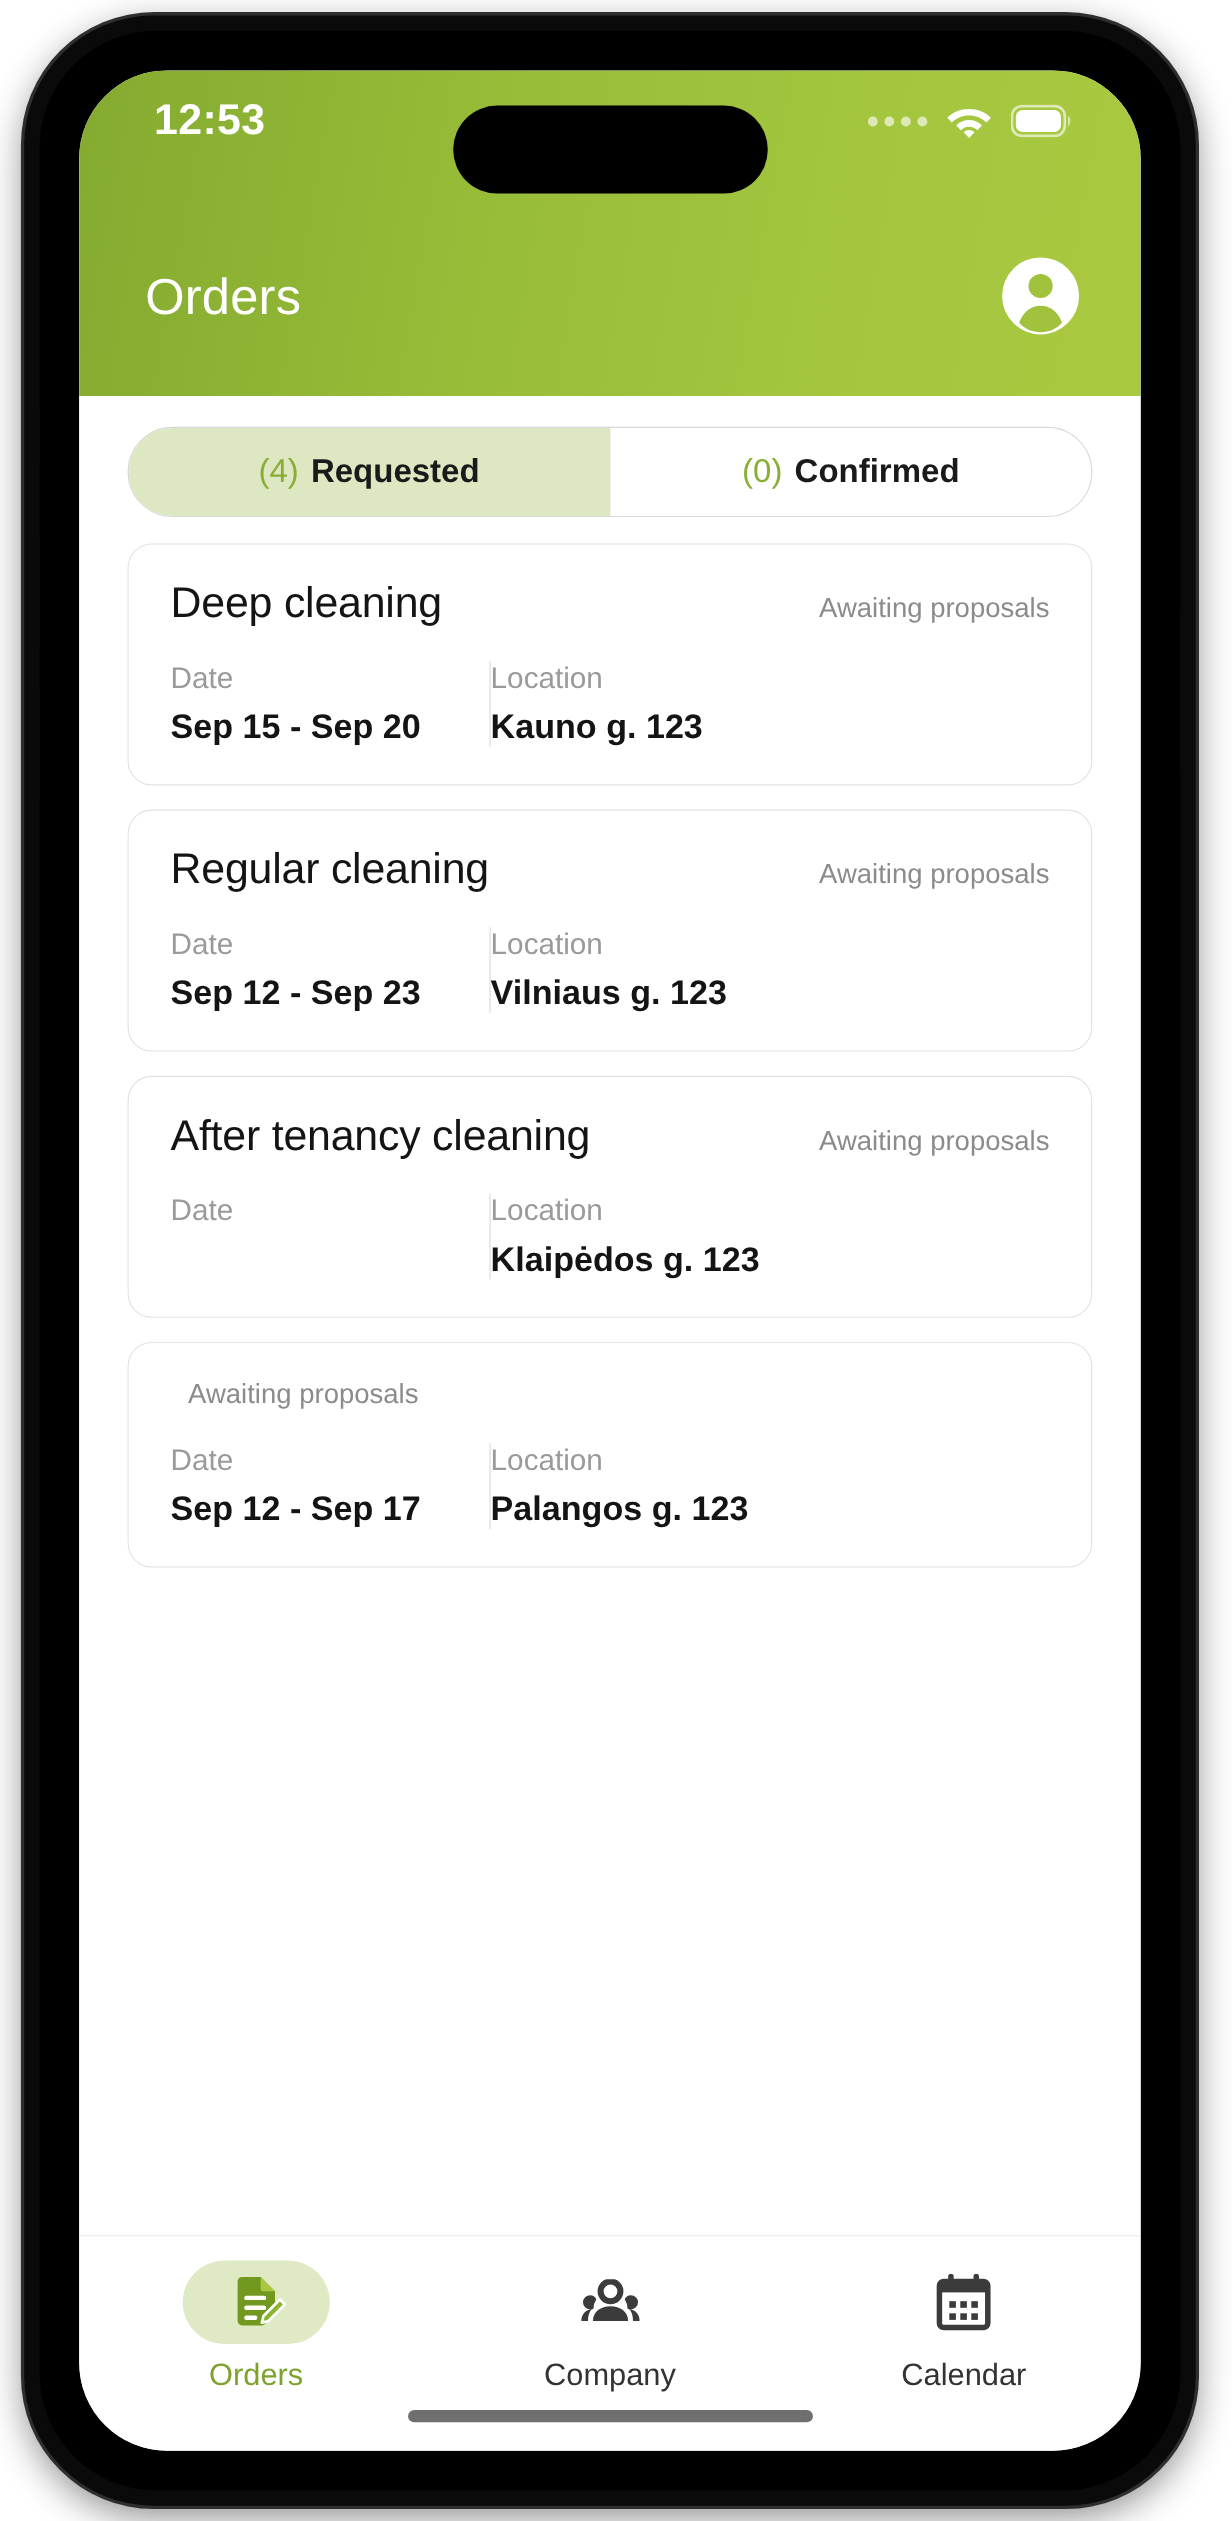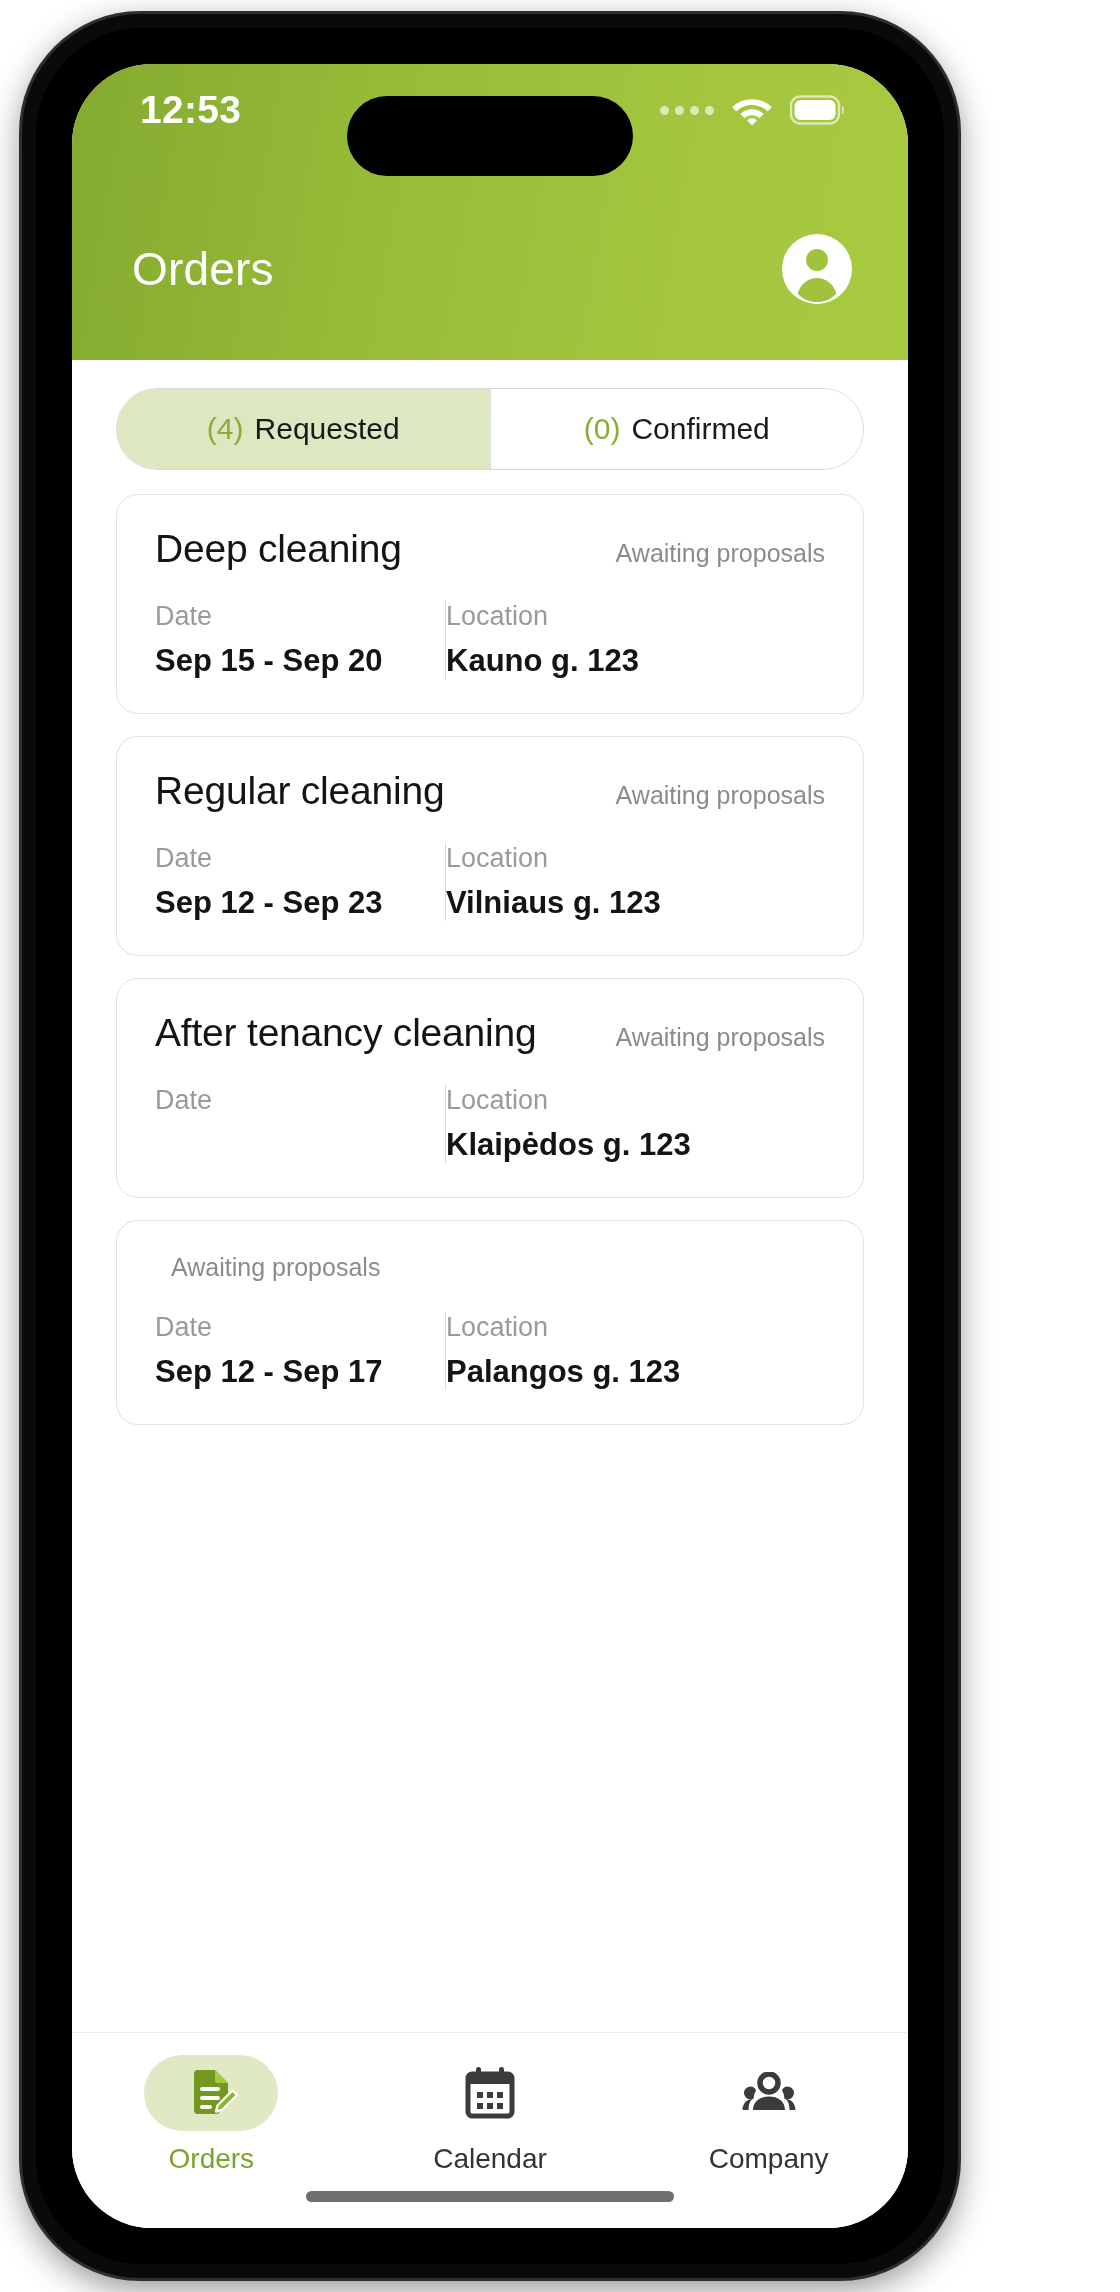--- a/index.html
+++ b/index.html
@@ -10,21 +10,21 @@
     background: #ffffff;
     font-family: "Liberation Sans", sans-serif;
     overflow: hidden;
   }
 
   
   #phone-frame {
     position: absolute;
     left: 22px;
     top: 14px;
-    width: 936px;
+    width: 1065px;
     height: 2264px;
     background: #0a0a0a;
     border-radius: 118px;
     box-shadow: 0 0 0 3px #2e2e2e, 0 10px 34px rgba(0,0,0,0.45);
   }
   #phone-bezel {
     position: absolute;
     left: 14px;
     top: 14px;
     right: 14px;
@@ -146,21 +146,21 @@
     justify-content: center;
     gap: 11px;
     font-size: 30px;
     background: #ffffff;
     border-right: 1px solid #dddddd;
     cursor: pointer;
   }
   .tab:last-child { border-right: none; }
   .tab.active { background: #dde7c1; }
   .tab-count { color: #8aae33; font-weight: 400; }
-  .tab-label { color: #1a1a1a; font-weight: 400; }
+  .tab-label { color: #1a1a1a; font-weight: 700; }
 
   
   #order-list {
     margin: 24px 44px 0 44px;
     display: flex;
     flex-direction: column;
     gap: 22px;
   }
   .order-card {
     border: 1px solid #e2e2e2;
@@ -376,53 +376,53 @@
                 <path d="M31 4l13 13H33a2 2 0 0 1-2-2V4z" fill="#a8c93f"></path>
                 <rect x="16" y="21" width="20" height="4" rx="2" fill="#ffffff"></rect>
                 <rect x="16" y="30" width="20" height="4" rx="2" fill="#ffffff"></rect>
                 <rect x="16" y="39" width="12" height="4" rx="2" fill="#ffffff"></rect>
                 <path d="M48.5 24.5l4.5 4.5-15 15-6 1.5 1.5-6z" fill="#8ab62d" stroke="#ffffff" stroke-width="2.4" stroke-linejoin="round"></path>
               </svg>
             </div>
             <div class="nav-label">Orders</div>
           </div>
 
+
+          <div class="nav-item">
+            <div class="nav-icon-wrap">
+              <svg width="58" height="42" viewBox="0 0 58 42">
+                <circle cx="29" cy="11" r="9" fill="none" stroke="#3b3b3b" stroke-width="5.5"></circle>
+                <path d="M13 38c0-8.8 7.2-13.5 16-13.5S45 29.2 45 38z" fill="#3b3b3b"></path>
+                <path d="M10.5 14.5a6.5 6.5 0 1 0 0 13 6.5 6.5 0 0 0 3-0.7 16 16 0 0 1 2.6-8.6 6.5 6.5 0 0 0-5.6-3.7z" fill="#3b3b3b"></path>
+                <path d="M47.5 14.5a6.5 6.5 0 1 1 0 13 6.5 6.5 0 0 1-3-0.7 16 16 0 0 0-2.6-8.6 6.5 6.5 0 0 1 5.6-3.7z" fill="#3b3b3b"></path>
+                <path d="M8.5 38c0-5.2 1.4-8.8 3.6-11-5.6.7-9.6 4.6-9.6 11z" fill="#3b3b3b"></path>
+                <path d="M49.5 38c0-5.2-1.4-8.8-3.6-11 5.6.7 9.6 4.6 9.6 11z" fill="#3b3b3b"></path>
+              </svg>
+            </div>
+            <div class="nav-label">Company</div>
+          </div>
 
           <div class="nav-item">
             <div class="nav-icon-wrap">
               <svg width="50" height="52" viewBox="0 0 50 52">
                 <rect x="3" y="7" width="44" height="42" rx="4" fill="none" stroke="#3b3b3b" stroke-width="5"></rect>
                 <rect x="3" y="7" width="44" height="10" fill="#3b3b3b"></rect>
                 <rect x="11" y="0" width="5" height="11" rx="2.5" fill="#3b3b3b"></rect>
                 <rect x="34" y="0" width="5" height="11" rx="2.5" fill="#3b3b3b"></rect>
                 <rect x="12" y="25" width="6" height="6" fill="#3b3b3b"></rect>
                 <rect x="22" y="25" width="6" height="6" fill="#3b3b3b"></rect>
                 <rect x="32" y="25" width="6" height="6" fill="#3b3b3b"></rect>
                 <rect x="12" y="36" width="6" height="6" fill="#3b3b3b"></rect>
                 <rect x="22" y="36" width="6" height="6" fill="#3b3b3b"></rect>
                 <rect x="32" y="36" width="6" height="6" fill="#3b3b3b"></rect>
               </svg>
             </div>
             <div class="nav-label">Calendar</div>
           </div>
 
-          <div class="nav-item">
-            <div class="nav-icon-wrap">
-              <svg width="58" height="42" viewBox="0 0 58 42">
-                <circle cx="29" cy="11" r="9" fill="none" stroke="#3b3b3b" stroke-width="5.5"></circle>
-                <path d="M13 38c0-8.8 7.2-13.5 16-13.5S45 29.2 45 38z" fill="#3b3b3b"></path>
-                <path d="M10.5 14.5a6.5 6.5 0 1 0 0 13 6.5 6.5 0 0 0 3-0.7 16 16 0 0 1 2.6-8.6 6.5 6.5 0 0 0-5.6-3.7z" fill="#3b3b3b"></path>
-                <path d="M47.5 14.5a6.5 6.5 0 1 1 0 13 6.5 6.5 0 0 1-3-0.7 16 16 0 0 0-2.6-8.6 6.5 6.5 0 0 1 5.6-3.7z" fill="#3b3b3b"></path>
-                <path d="M8.5 38c0-5.2 1.4-8.8 3.6-11-5.6.7-9.6 4.6-9.6 11z" fill="#3b3b3b"></path>
-                <path d="M49.5 38c0-5.2-1.4-8.8-3.6-11 5.6.7 9.6 4.6 9.6 11z" fill="#3b3b3b"></path>
-              </svg>
-            </div>
-            <div class="nav-label">Company</div>
-          </div>
-
         </div>
 
         <div id="home-indicator"></div>
       </div>
 
     </div>
   </div>
 </div>
 
 </body></html>

